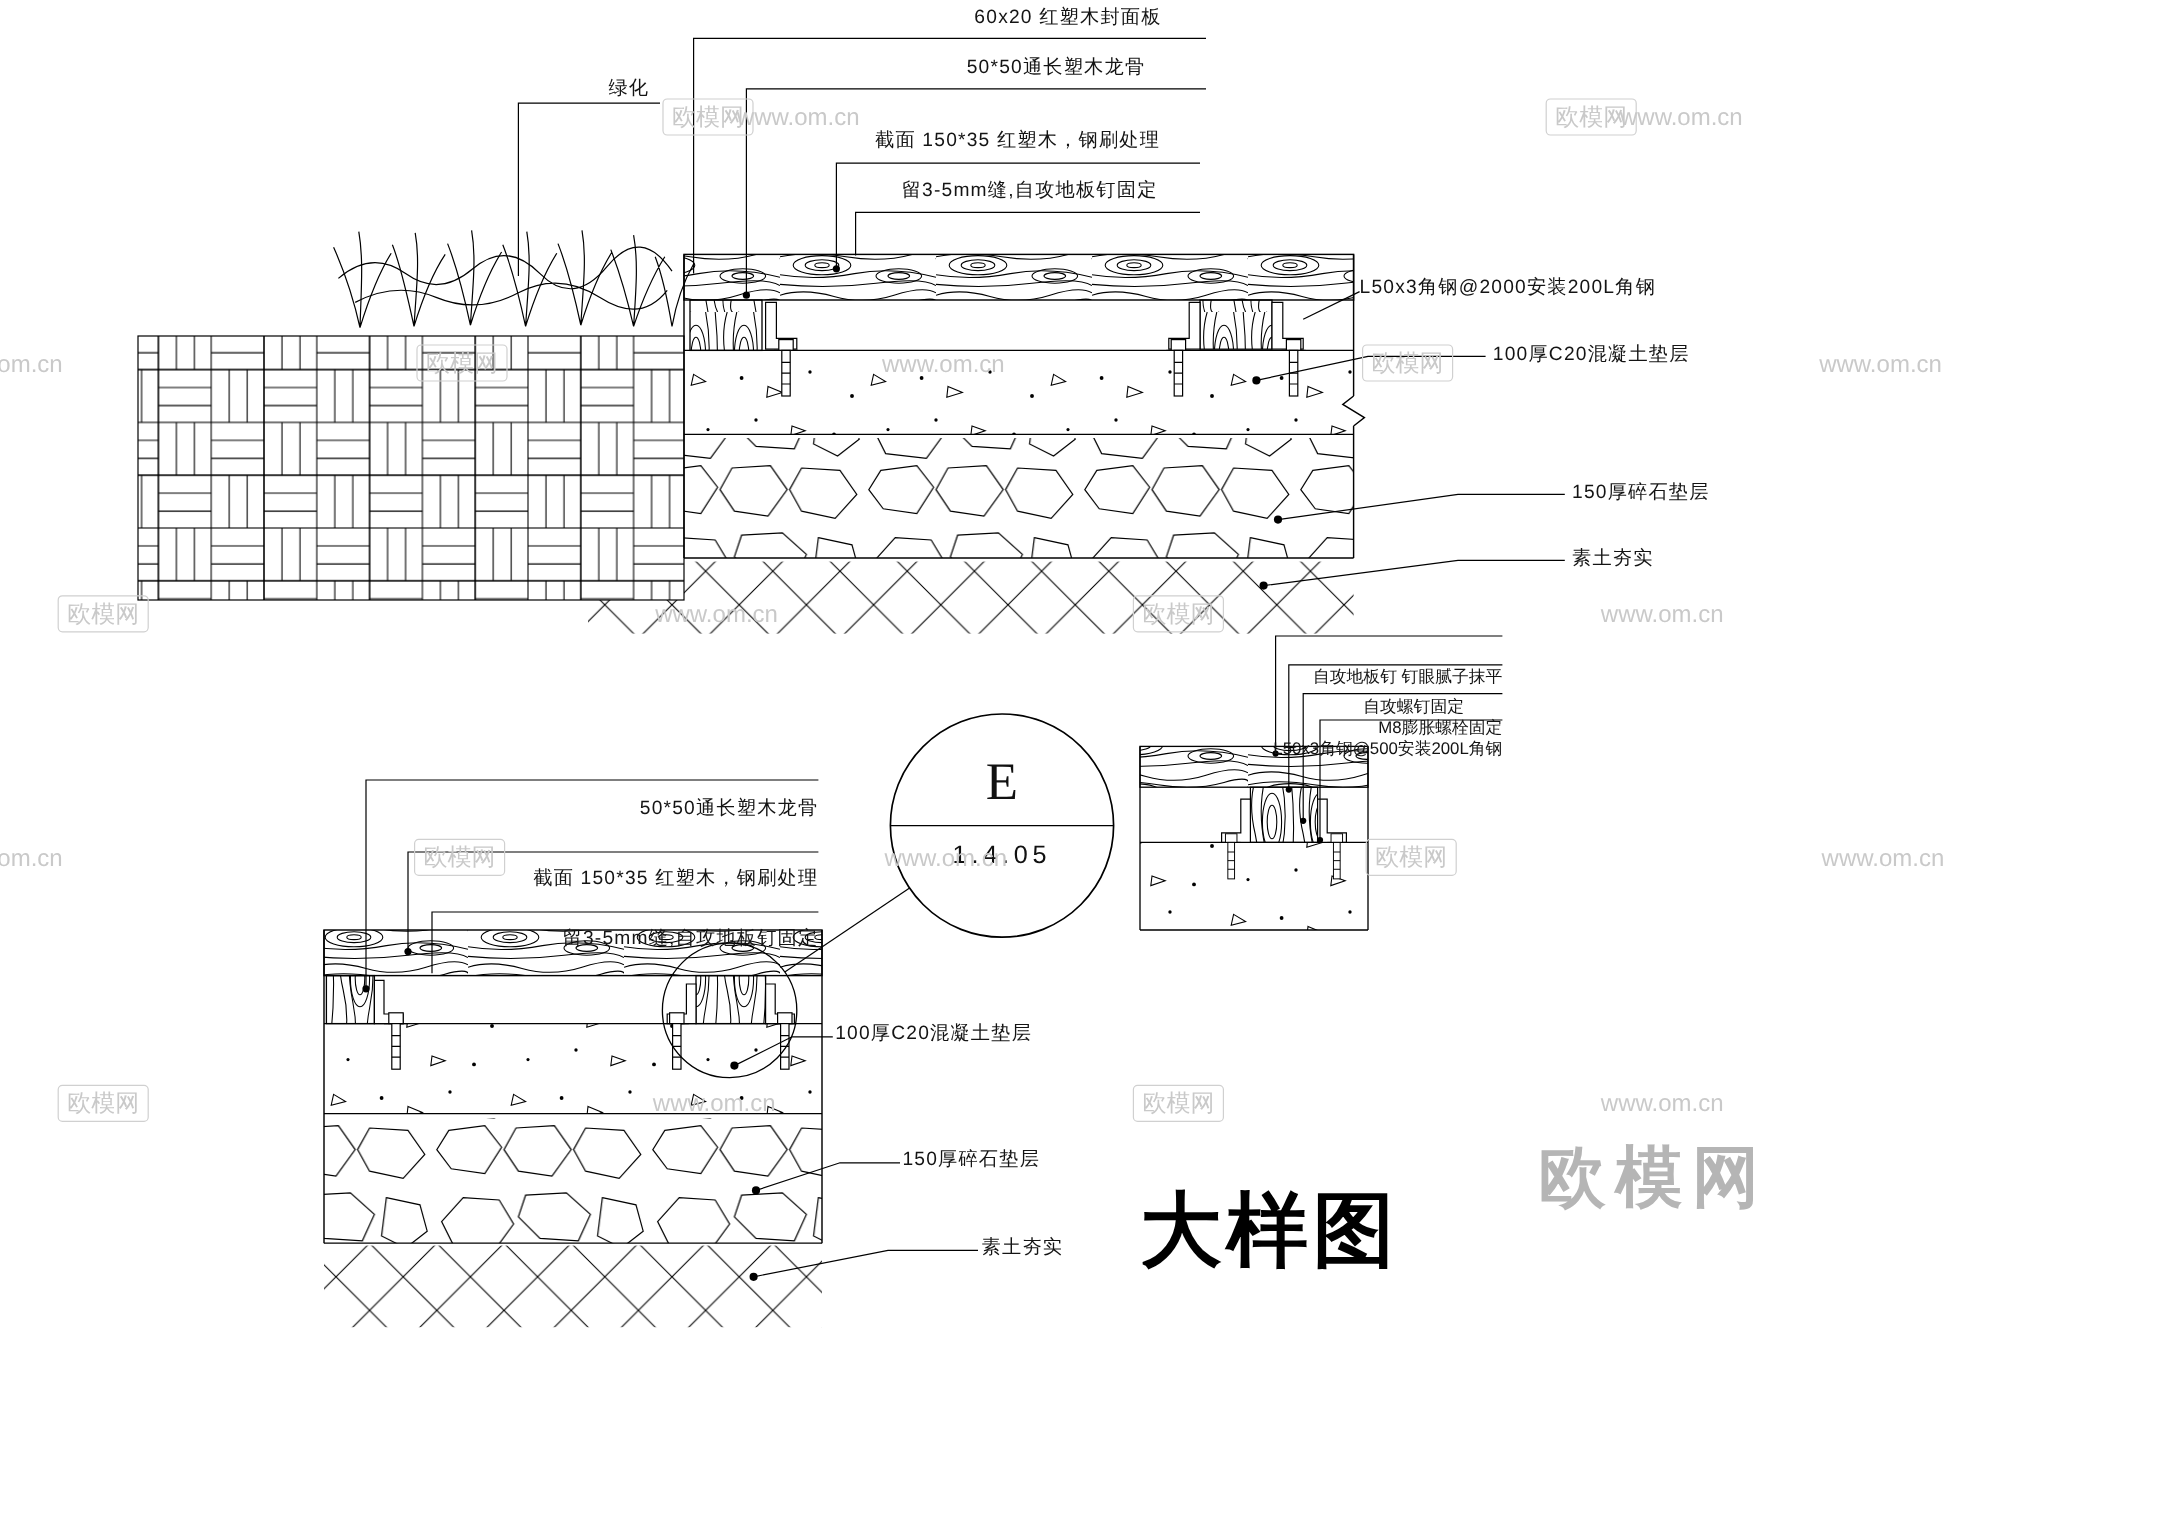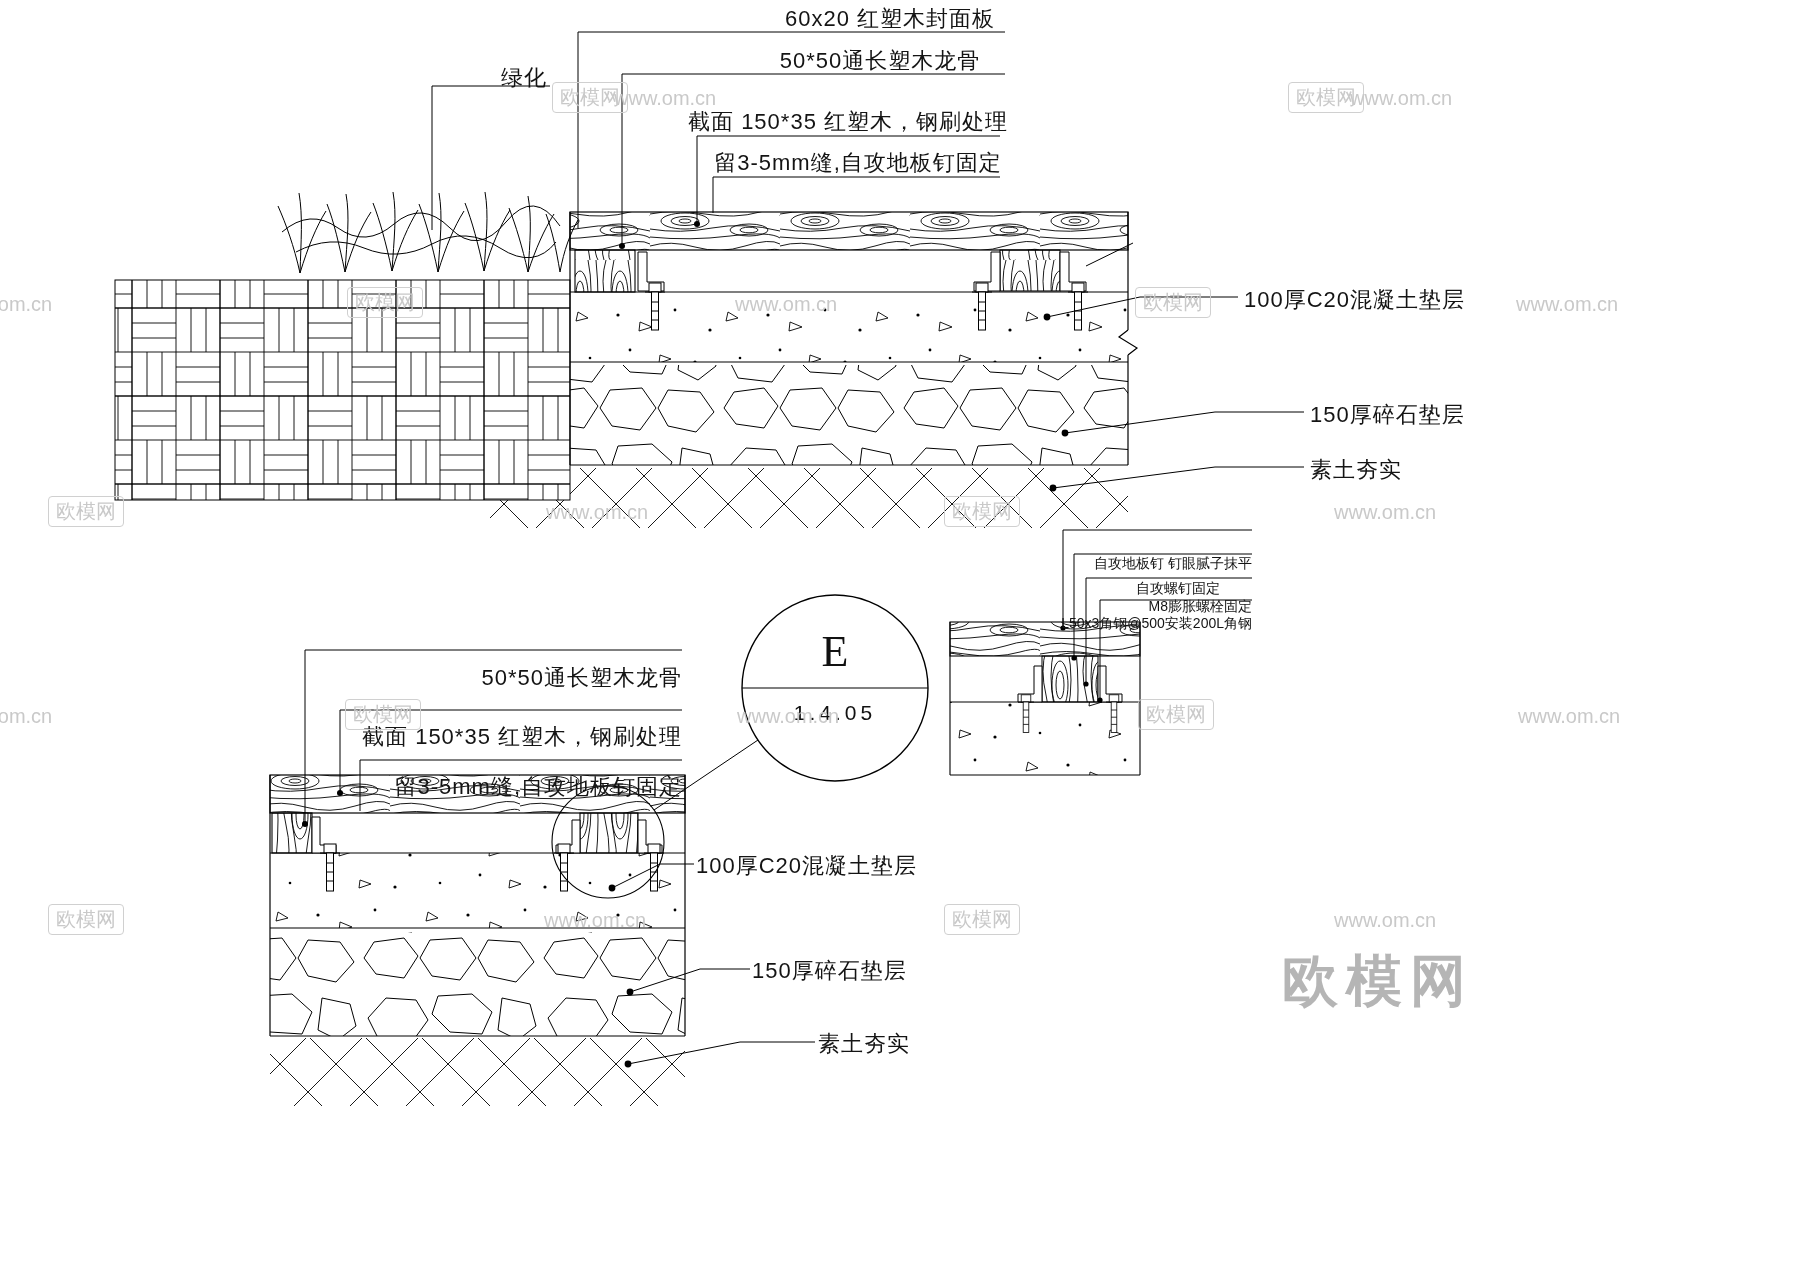--- a/index.html
+++ b/index.html
@@ -2,21 +2,21 @@
 <html><head>
 <meta charset="utf-8">
 <style>
   * { box-sizing: border-box; }
   html,body { margin:0; padding:0; background:#ffffff; }
   .canvas {
     position:relative; width:1800px; height:1269px; background:#fff;
     overflow:hidden; font-family:"Liberation Sans", sans-serif; color:#111;
   }
   .canvas > svg { position:absolute; left:0; top:0; }
-  .lbl { position:absolute; white-space:nowrap; font-size:22px; color:#141414; letter-spacing:1px; }
+  .lbl { position:absolute; white-space:nowrap; font-size:16px; color:#141414; letter-spacing:1px; }
   .lbl.c { transform:translateX(-50%); }
   .lbl.r { transform:translateX(-100%);margin-top:44px; }
   .lbl.s { font-size:14px; letter-spacing:0; }
   .bubble-letter { position:absolute; transform:translateX(-50%); font-family:"Liberation Serif",serif; font-size:44px; color:#111; }
   .bubble-code { position:absolute; transform:translateX(-50%); font-size:21px; letter-spacing:4px; color:#111; }
   .title { position:absolute; font-family:"Liberation Serif",serif; font-weight:bold; font-size:68px; letter-spacing:4px; color:#000; }
   .wm-box { position:absolute; font-size:20px; color:#c9c9c9; border:1px solid #d0d0d0; border-radius:4px; padding:1px 7px; white-space:nowrap; }
   .wm-url { position:absolute; font-size:20px; color:#c9c9c9; white-space:nowrap; }
   .wm-large { position:absolute; font-weight:bold; font-size:56px; color:#b5b5b5; letter-spacing:8px; white-space:nowrap; }
 </style>
@@ -198,39 +198,41 @@
       <path d="M758,740 L654,810" stroke-width="1"></path>
     </g>
   </svg>
 
   <div class="lbl c" style="left:890px;top:4px">60x20 红塑木封面板</div>
   <div class="lbl c" style="left:880px;top:46px">50*50通长塑木龙骨</div>
   <div class="lbl c" style="left:848px;top:107px">截面 150*35 红塑木，钢刷处理</div>
   <div class="lbl c" style="left:858px;top:148px">留3-5mm缝,自攻地板钉固定</div>
   <div class="lbl c" style="left:524px;top:63px">绿化</div>
 
+  <div class="lbl" style="left:1133px;top:229px">L50x3角钢@2000安装200L角钢</div>
   <div class="lbl" style="left:1244px;top:285px">100厚C20混凝土垫层</div>
   <div class="lbl" style="left:1310px;top:400px">150厚碎石垫层</div>
   <div class="lbl" style="left:1310px;top:455px">素土夯实</div>
 
   <div class="lbl r" style="left:682px;top:619px">50*50通长塑木龙骨</div>
   <div class="lbl r" style="left:682px;top:678px">截面 150*35 红塑木，钢刷处理</div>
   <div class="lbl r" style="left:682px;top:728px">留3-5mm缝,自攻地板钉固定</div>
   <div class="lbl" style="left:696px;top:851px">100厚C20混凝土垫层</div>
   <div class="lbl" style="left:752px;top:956px">150厚碎石垫层</div>
   <div class="lbl" style="left:818px;top:1029px">素土夯实</div>
 
   <div class="lbl r s" style="left:1252px;top:511px">自攻地板钉 钉眼腻子抹平</div>
   <div class="lbl r s" style="left:1220px;top:536px">自攻螺钉固定</div>
   <div class="lbl r s" style="left:1252px;top:571px">L50x3角钢@500安装200L角钢</div>
   <div class="lbl r s" style="left:1252px;top:554px">M8膨胀螺栓固定</div>
 
   <div class="bubble-letter" style="left:835px;top:626px">E</div>
   <div class="bubble-code" style="left:835px;top:701px">1.4.05</div>
 
+  <div class="title" style="left:950px;top:980px">大样图</div>
 
   <span class="wm-box" style="left:552px;top:82px">欧模网</span>
   <span class="wm-url" style="left:614px;top:87px">www.om.cn</span>
   <span class="wm-box" style="left:1288px;top:82px">欧模网</span>
   <span class="wm-url" style="left:1350px;top:87px">www.om.cn</span>
 
   <span class="wm-url" style="left:-50px;top:293px">www.om.cn</span>
   <span class="wm-box" style="left:347px;top:287px">欧模网</span>
   <span class="wm-url" style="left:735px;top:293px">www.om.cn</span>
   <span class="wm-box" style="left:1135px;top:287px">欧模网</span>

